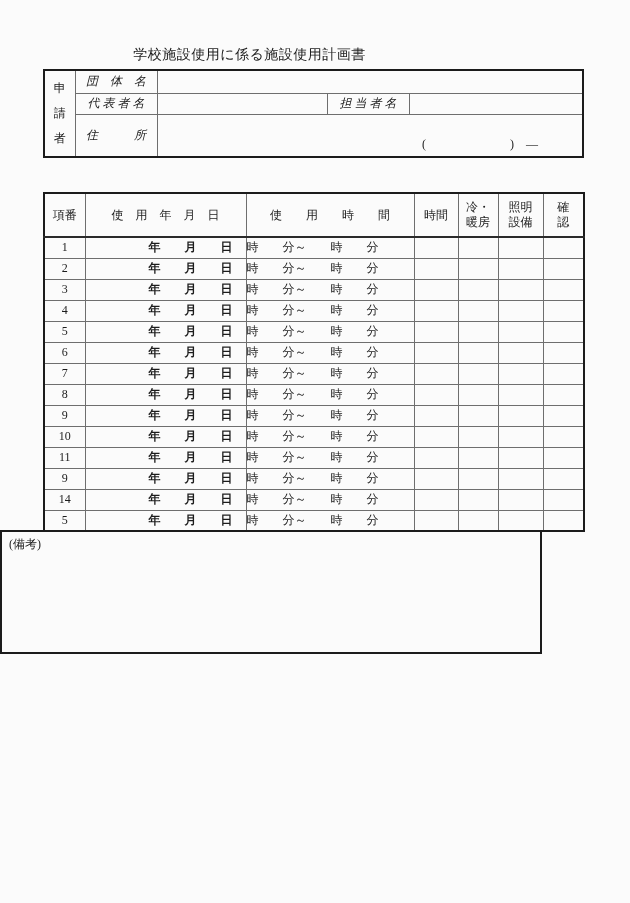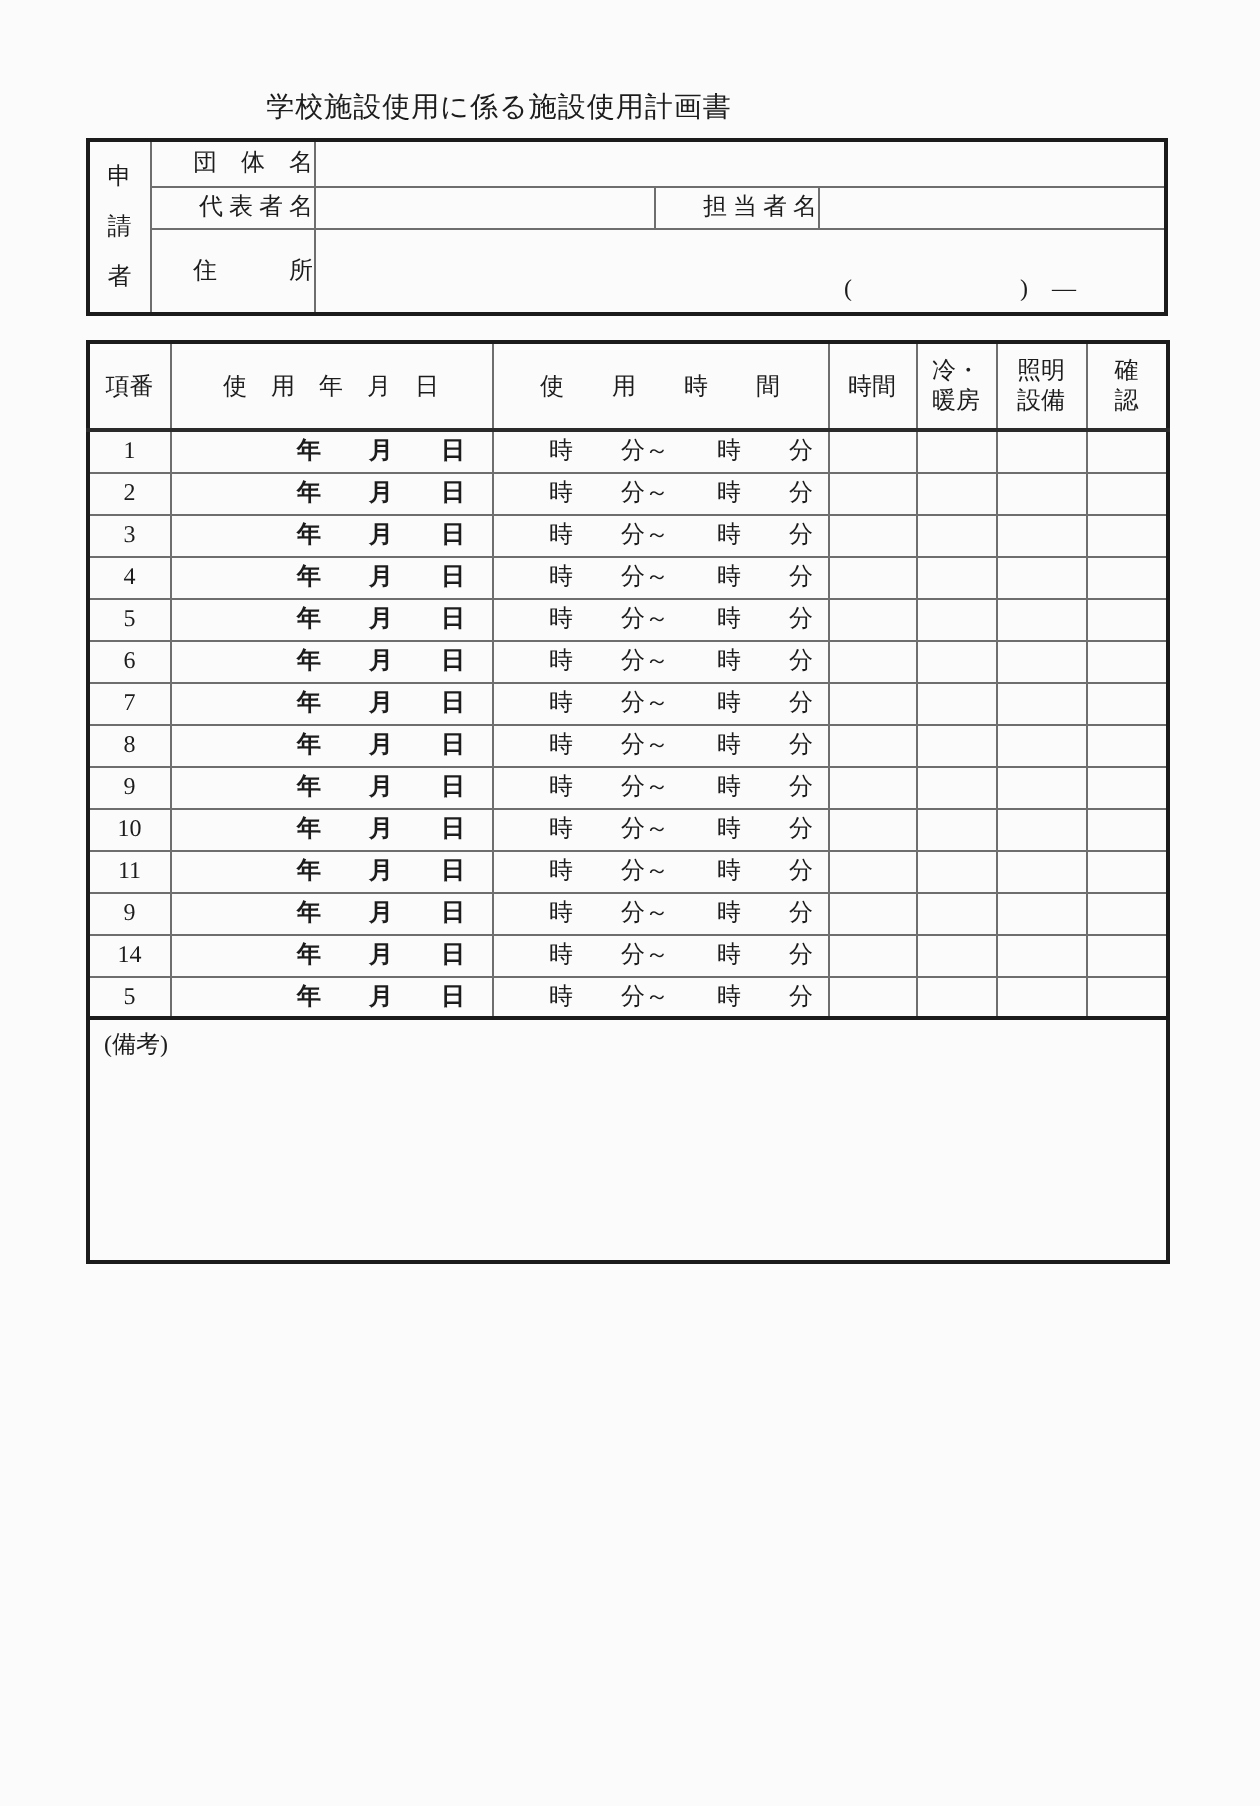--- a/index.html
+++ b/index.html
@@ -38,44 +38,43 @@
 
   
   table.applicant { margin-top: 5px; width: 539px; }
   .app-side-cell { text-align: center; }
   .app-side {
     height: 82px;
     display: flex; flex-direction: column;
     align-items: center; justify-content: space-evenly;
     font-size: 12px;
   }
-  .app-label { text-align: right; }
+  .app-label { text-align: center; font-style: italic; }
   tr.app-r1 { height: 23px; }
   tr.app-r2 { height: 21px; margin-left: 10px; }
   tr.app-r3 { height: 43px; }
   .addr-cell { position: relative; }
   .phone {
     position: absolute;
     right: 44px; bottom: 3px;
     font-size: 12px;
   }
 
   
-  table.schedule { margin-top: 12px; width: 542px; }
+  table.schedule { margin-top: 34px; width: 542px; }
   table.schedule thead tr { height: 44px; }
   table.schedule thead th { text-align: center; border-bottom: 2px solid #2a2a2a; }
   .th-2line span { display: block; line-height: 15px; text-align: center; }
   table.schedule tbody tr { height: 21px; }
   .c-no { text-align: center; font-size: 11.5px; }
   .date-txt { display: block; text-align: right; padding-right: 13px; font-weight: bold; }
-  .time-txt { display: block; text-align: right; padding-right: 7px; }
+  .time-txt { display: block; text-align: left; padding-right: 7px; }
 
   
   .remarks {
-    margin-left: 43px;
     margin-top: -2px;
     width: 542px; height: 124px;
     border: 2px solid #1b1b1b;
     background: transparent;
   }
   .remarks-label {
     display: inline-block;
     padding: 4px 0 0 7px;
     font-size: 12px;
   }

